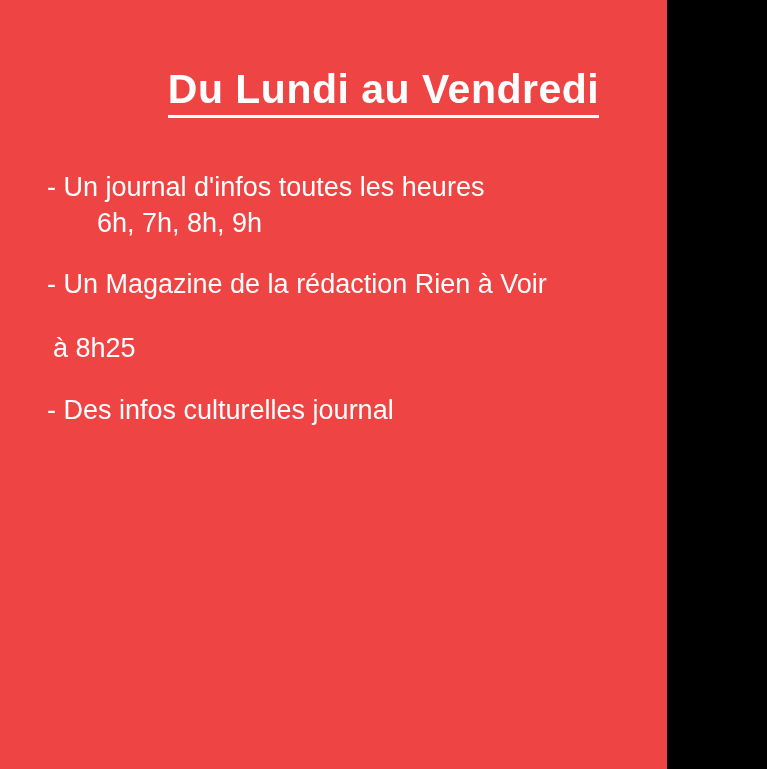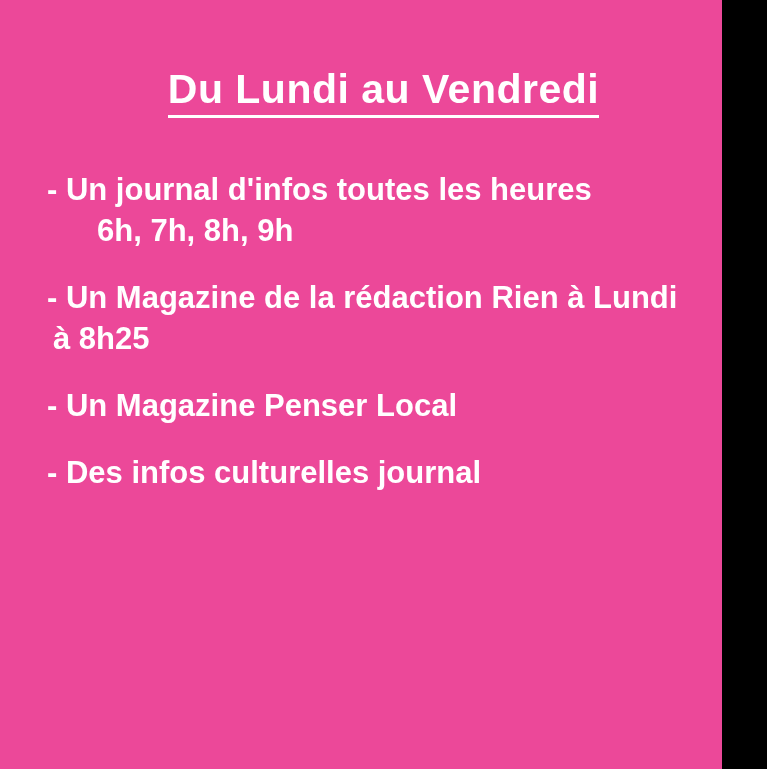--- a/index.html
+++ b/index.html
@@ -9,23 +9,23 @@
   body {
     width: 767px;
     height: 769px;
     background: #000000;
     font-family: "Liberation Sans", sans-serif;
     color: #ffffff;
     overflow: hidden;
   }
   .slide {
     position: relative;
-    width: 722px;
+    width: 667px;
     height: 769px;
-    background: #ec4899;
+    background: #ef4444;
     box-sizing: border-box;
   }
   .slide-title {
     position: absolute;
     top: 66px;
     left: 0;
     width: 767px;
     text-align: center;
     font-size: 41px;
     font-weight: bold;
@@ -39,58 +39,55 @@
   .bullet-list {
     position: absolute;
     top: 170px;
     left: 47px;
     width: 700px;
   }
   .bullet-item {
     margin-bottom: 26px;
   }
   .bullet-line {
-    font-size: 31px;
+    font-size: 27px;
     line-height: 1.32;
     color: #ffffff;
     white-space: pre-wrap;
-    font-weight: bold;
   }
   .bullet-line.sub {
     padding-left: 50px;
   }
   .bullet-line.sub2 {
     padding-left: 6px;
+    margin-top: 28px;
   }
 </style>
 </head>
 <body>
 
 <div class="slide">
 
   <div class="slide-title">
     <span class="underlined">Du Lundi au Vendredi</span>
   </div>
 
   <div class="bullet-list">
 
     <div class="bullet-item">
       <div class="bullet-line">- Un journal d'infos toutes les heures</div>
       <div class="bullet-line sub">6h, 7h, 8h, 9h</div>
     </div>
 
     <div class="bullet-item">
-      <div class="bullet-line">- Un Magazine de la rédaction Rien à Lundi</div>
+      <div class="bullet-line">- Un Magazine de la rédaction Rien à Voir</div>
       <div class="bullet-line sub2">à 8h25</div>
     </div>
 
 
-    <div class="bullet-item">
-      <div class="bullet-line">- Un Magazine Penser Local</div>
-    </div>
 
     <div class="bullet-item">
       <div class="bullet-line">- Des infos culturelles journal</div>
     </div>
 
 
   </div>
 </div>
 
 </body></html>

